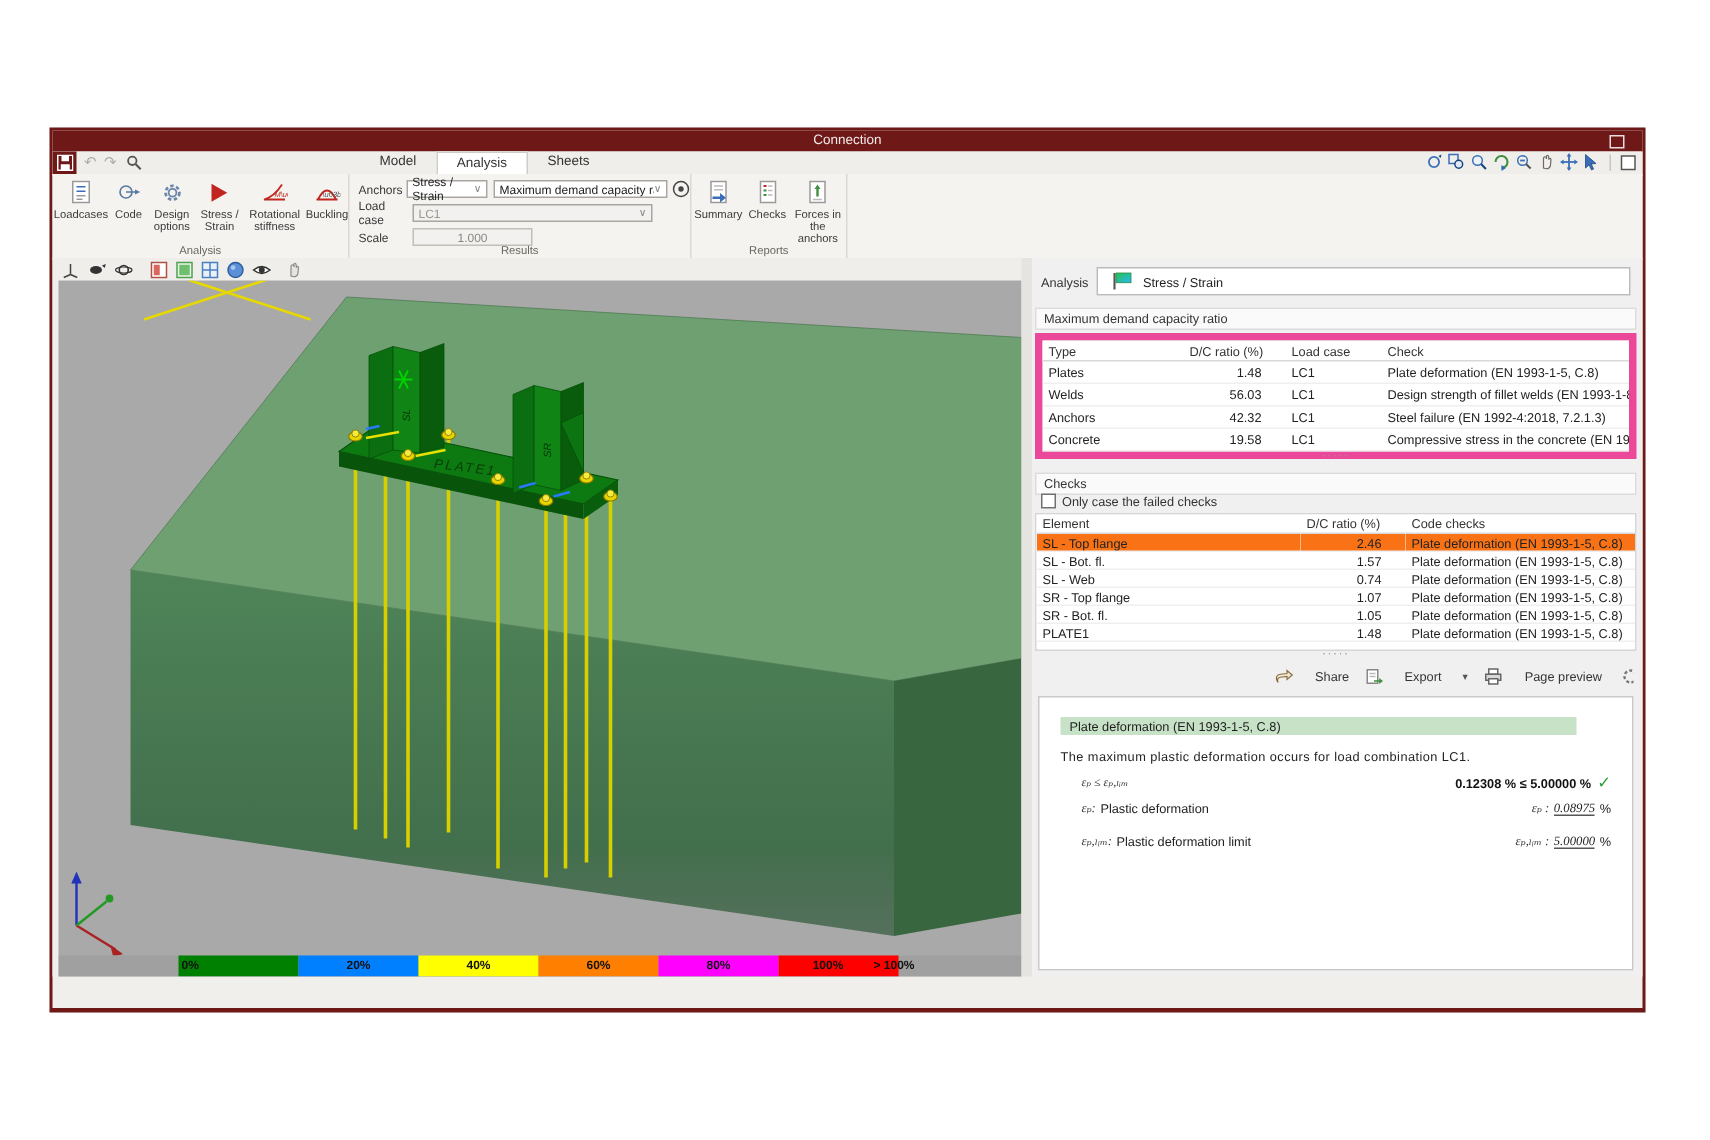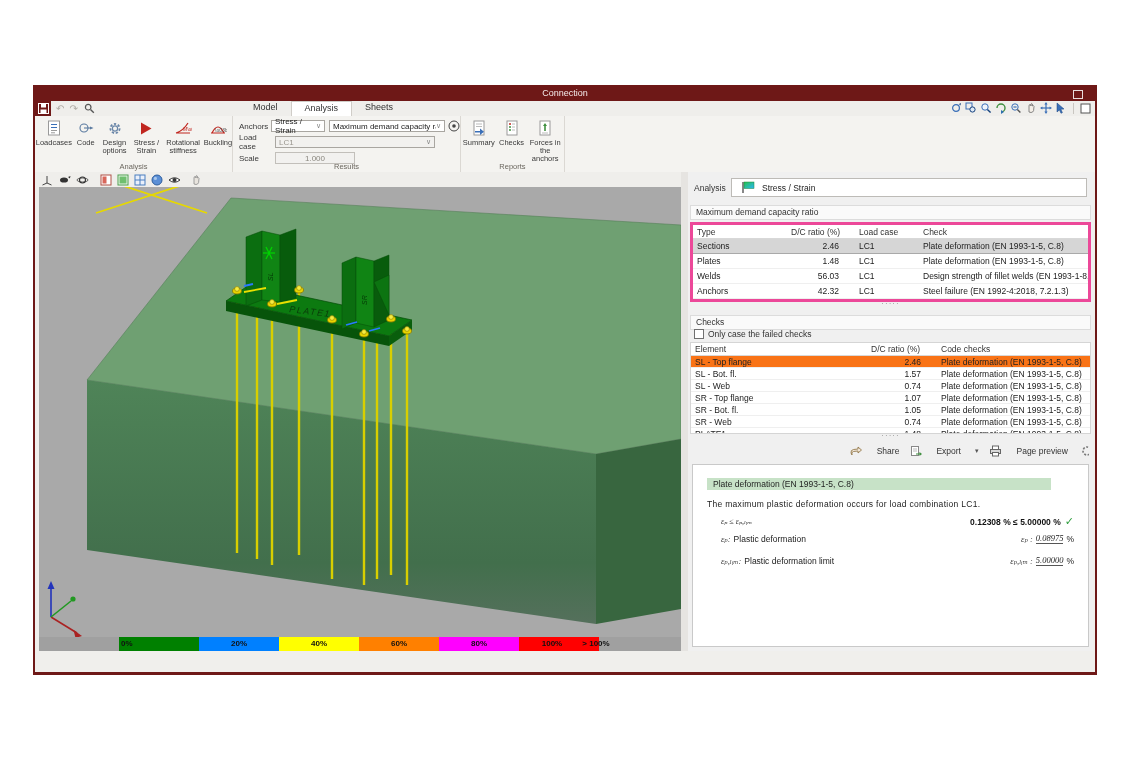--- a/index.html
+++ b/index.html
@@ -55,21 +55,21 @@
   .analysis-row{position:absolute;left:6px;top:6px;right:6px;height:19px;display:flex;align-items:center;}
   .analysis-row .albl{width:37px;color:#333;}
   .analysis-box{flex:1;height:19px;background:#fff;border:1px solid #bdbbb7;display:flex;align-items:center;gap:6px;
                 padding-left:8px;box-sizing:border-box;}
   .sec-header{position:absolute;left:2px;right:2px;height:12px;background:#fafafa;border:1px solid #dcdcdc;
               font-size:8.5px;color:#333;padding:1px 0 0 5px;box-sizing:content-box;}
   .sh1{top:33px;} .sh2{top:143px;}
   table{border-collapse:collapse;width:100%;background:#fff;table-layout:fixed;}
   th{font-weight:normal;text-align:left;color:#333;border-bottom:1px solid #d8d8d8;padding:0 4px;background:#fff;font-size:8.5px;}
   td{padding:0 4px;border-bottom:1px solid #efefef;color:#222;font-size:8.5px;white-space:nowrap;overflow:hidden;}
-  .t1-wrap{position:absolute;left:2px;top:50px;right:2px;height:74px;overflow:hidden;background:#fff;border:3px solid #ec4899;}
+  .t1-wrap{position:absolute;left:2px;top:50px;right:2px;height:74px;overflow:hidden;background:#fff;border:5px solid #ec4899;}
   .t1 th{height:13px;} .t1 td{height:14px;}
   .t1 th:nth-child(1){width:86px;} .t1 th:nth-child(2){width:60px;} .t1 th:nth-child(3){width:56px;}
   .t1 td:nth-child(2){text-align:right;padding-right:16px;}
   .t1 tr.sel td{background:#d6d6d6;border-top:1px solid #a9a9a9;border-bottom:1px solid #a9a9a9;}
   .t2-wrap{position:absolute;left:2px;top:170px;right:2px;height:90px;overflow:hidden;background:#fff;border:1px solid #d5d5d5;}
   .t2 th{height:12px;} .t2 td{height:11px;}
   .t2 th:nth-child(1){width:168px;} .t2 th:nth-child(2){width:62px;}
   .t2 td:nth-child(2){text-align:right;padding-right:16px;}
   .t2 tr.sel td{background:#f97316;}
   .grip{position:absolute;left:0;right:0;text-align:center;color:#9a9a9a;font-size:8px;line-height:4px;height:5px;letter-spacing:1px;}
@@ -534,26 +534,20 @@
           <table class="t1">
             <thead>
                 <tr>
               <th>Type</th>
               <th>D/C ratio (%)</th>
               <th>Load case</th>
               <th>Check</th>
             </tr>
               </thead>
             <tbody>
-                <tr class="sel">
-                  <td>Sections</td>
-                  <td>2.46</td>
-                  <td>LC1</td>
-                  <td>Plate deformation (EN 1993-1-5, C.8)</td>
-                </tr>
                 <tr>
                   <td>Plates</td>
                   <td>1.48</td>
                   <td>LC1</td>
                   <td>Plate deformation (EN 1993-1-5, C.8)</td>
                 </tr>
                 <tr>
                   <td>Welds</td>
                   <td>56.03</td>
                   <td>LC1</td>
@@ -607,25 +601,20 @@
                   <td>Plate deformation (EN 1993-1-5, C.8)</td>
                 </tr>
                 <tr>
                   <td>SR - Top flange</td>
                   <td>1.07</td>
                   <td>Plate deformation (EN 1993-1-5, C.8)</td>
                 </tr>
                 <tr>
                   <td>SR - Bot. fl.</td>
                   <td>1.05</td>
-                  <td>Plate deformation (EN 1993-1-5, C.8)</td>
-                </tr>
-                <tr>
-                  <td>SR - Web</td>
-                  <td>0.74</td>
                   <td>Plate deformation (EN 1993-1-5, C.8)</td>
                 </tr>
                 <tr>
                   <td>PLATE1</td>
                   <td>1.48</td>
                   <td>Plate deformation (EN 1993-1-5, C.8)</td>
                 </tr>
               </tbody>
           </table>
         </div>

